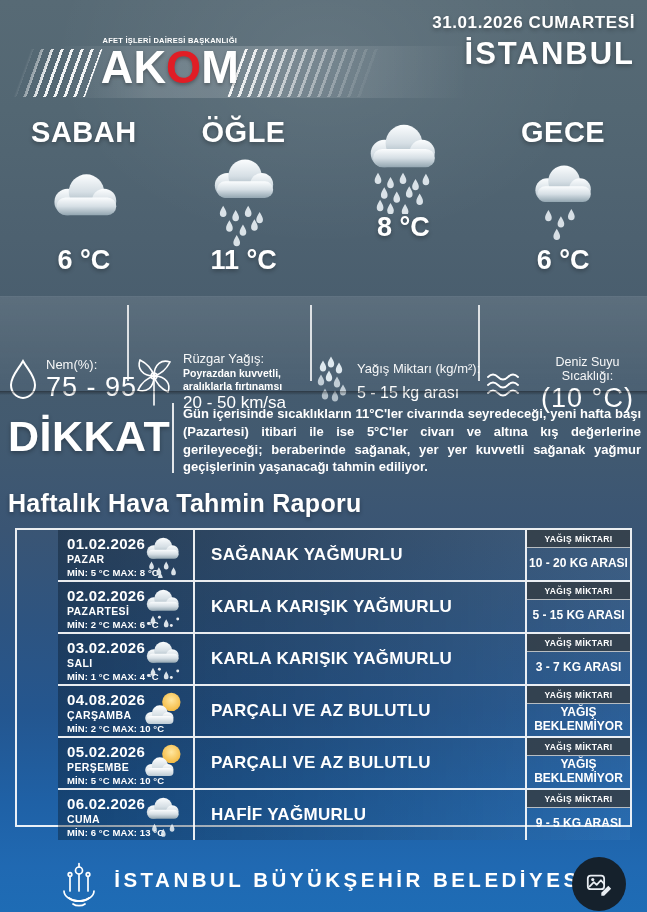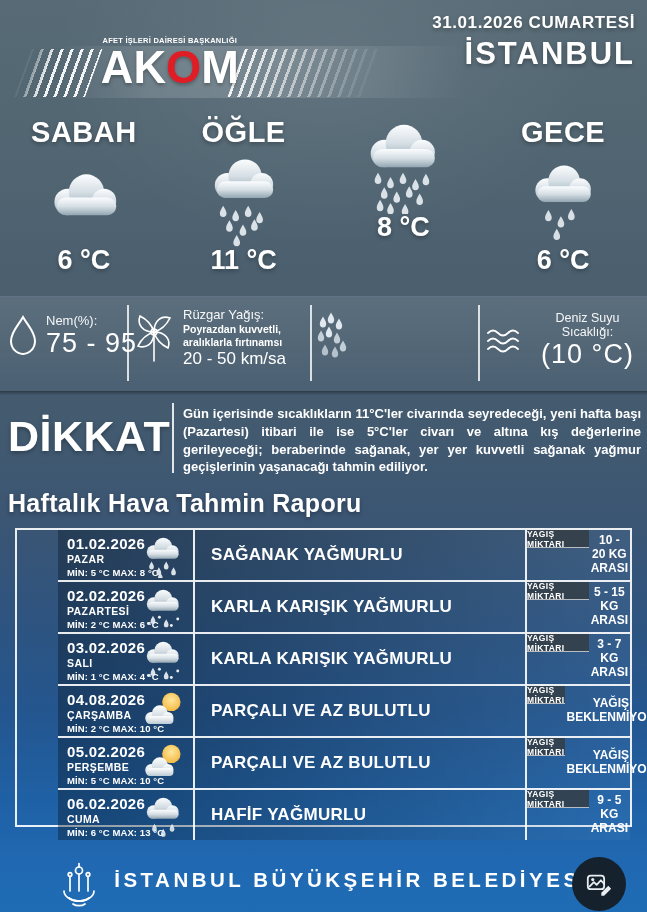--- a/index.html
+++ b/index.html
@@ -36,21 +36,21 @@
   .period{flex:1;display:flex;flex-direction:column;align-items:center;}
   .p-label{font-size:29px;font-weight:800;letter-spacing:.5px;}
   .p-icon{margin-top:2px;height:96px;}
   .p-temp{font-size:27px;font-weight:700;margin-top:-2px;}
 
   
   .metrics{position:absolute;top:296px;left:0;right:0;height:96px;
     background:linear-gradient(180deg,rgba(255,255,255,.10),rgba(255,255,255,.03));
     border-top:1px solid rgba(255,255,255,.10);}
   .mdiv{position:absolute;top:8px;bottom:12px;width:2px;background:rgba(255,255,255,.8);}
-  .metric{position:absolute;display:flex;align-items:center;gap:8px;}
+  .metric{position:absolute;display:flex;align-items:center;gap:8px;margin-top:44px;}
   .m-label{font-size:13px;opacity:.95;}
   .m-value-big{font-size:27px;font-weight:400;letter-spacing:1px;}
   .m1{left:8px;top:16px;}
   .m2{left:133px;top:10px;}
   .m2 .m-sub{font-size:10.5px;font-weight:700;line-height:1.2;width:118px;margin:1px 0;}
   .m2 .m-value{font-size:17px;font-weight:400;}
   .m3{left:315px;top:12px;}
   .m3 .m-label{font-size:13px;}
   .m3 .m-value{font-size:16px;margin-top:8px;}
   .m4{left:486px;right:2px;top:14px;}
@@ -71,21 +71,21 @@
   .wrow{display:grid;grid-template-columns:137px 1fr 103px;
     background:linear-gradient(90deg,rgba(8,24,40,.40),rgba(120,170,215,.10));}
   .wrow + .wrow{border-top:2px solid rgba(255,255,255,.9);}
   .c1{position:relative;border-right:2px solid rgba(255,255,255,.9);padding:5px 2px 2px 9px;box-sizing:border-box;}
   .c1 .date{font-size:15px;font-weight:700;letter-spacing:.3px;}
   .c1 .day{font-size:10.5px;font-weight:700;letter-spacing:.4px;margin-top:1px;}
   .c1 .mm{font-size:9.5px;font-weight:700;letter-spacing:.1px;margin-top:2px;}
   .c1 svg{position:absolute;right:2px;top:4px;}
   .c2{display:flex;align-items:center;padding-left:16px;font-size:17px;font-weight:700;
     letter-spacing:.3px;border-right:2px solid rgba(255,255,255,.9);}
-  .c3{display:flex;flex-direction:row;}
+  .c3{display:flex;flex-direction:column;}
   .c3 .ah{height:17px;display:flex;align-items:center;justify-content:center;
     font-size:8.5px;font-weight:700;letter-spacing:.4px;
     background:rgba(52,63,72,.88);border-bottom:1.5px solid rgba(255,255,255,.65);}
   .c3 .av{flex:1;display:flex;align-items:center;justify-content:center;
     font-size:12px;font-weight:700;text-align:center;line-height:1.15;padding:0 2px;}
 
   
   .footer{position:absolute;left:0;right:0;top:858px;display:flex;align-items:flex-start;justify-content:center;gap:13px;}
   .footer-text{font-size:20.5px;font-weight:700;letter-spacing:3.5px;margin-top:10px;white-space:nowrap;}
   .edit-btn{position:absolute;right:21px;top:857px;width:54px;height:54px;border-radius:50%;
@@ -241,20 +241,24 @@
             <use href="#drop" transform="translate(16,6)"></use>
           <use href="#drop" transform="translate(24,12)"></use>
             <use href="#drop" transform="translate(6,24)" opacity=".8"></use>
           <use href="#drop" transform="translate(14,20)"></use>
             <use href="#drop" transform="translate(22,26)" opacity=".8"></use>
           <use href="#drop" transform="translate(10,38)" opacity=".7"></use>
             <use href="#drop" transform="translate(20,40)" opacity=".7"></use>
           <use href="#drop" transform="translate(28,34)" opacity=".8"></use>
         </g>
       </svg>
+      <div>
+        <div class="m-label">Yağış Miktarı (kg/m²):</div>
+        <div class="m-value">5 - 15 kg arası</div>
+      </div>
     </div>
 
     <div class="metric m4">
       <svg width="36" height="34" viewBox="0 0 36 32">
         <g fill="none" stroke="#fff" stroke-width="1.8" stroke-linecap="round">
           <path d="M2,8 q5,-5 10,0 t10,0 t10,0"></path>
           <path d="M2,16 q5,-5 10,0 t10,0 t10,0"></path>
           <path d="M2,24 q5,-5 10,0 t10,0 t10,0"></path>
         </g>
       </svg>

